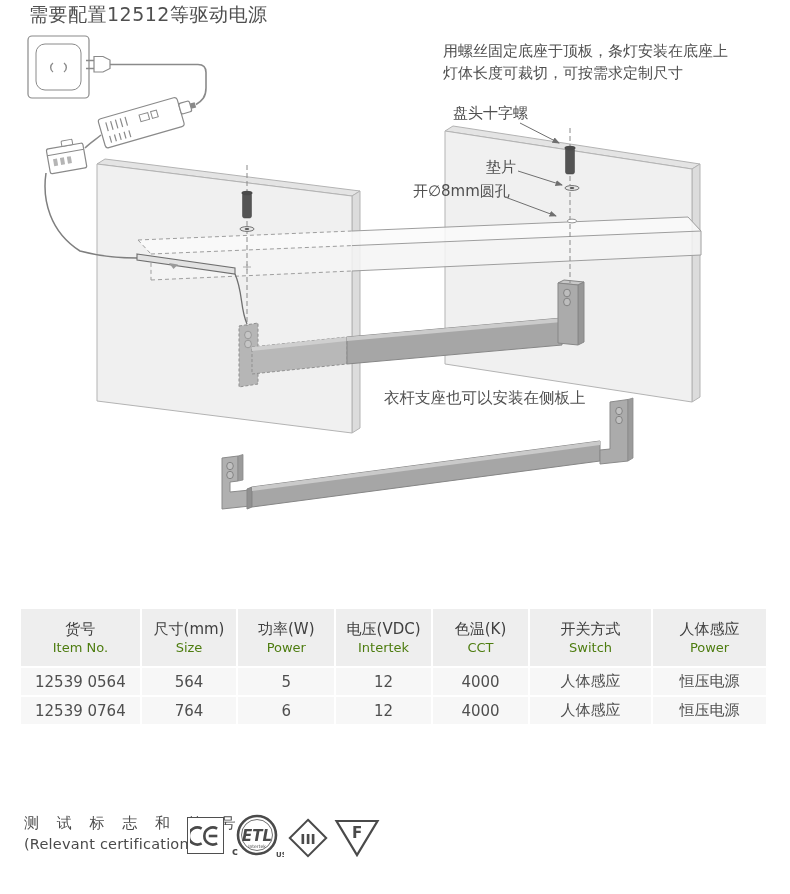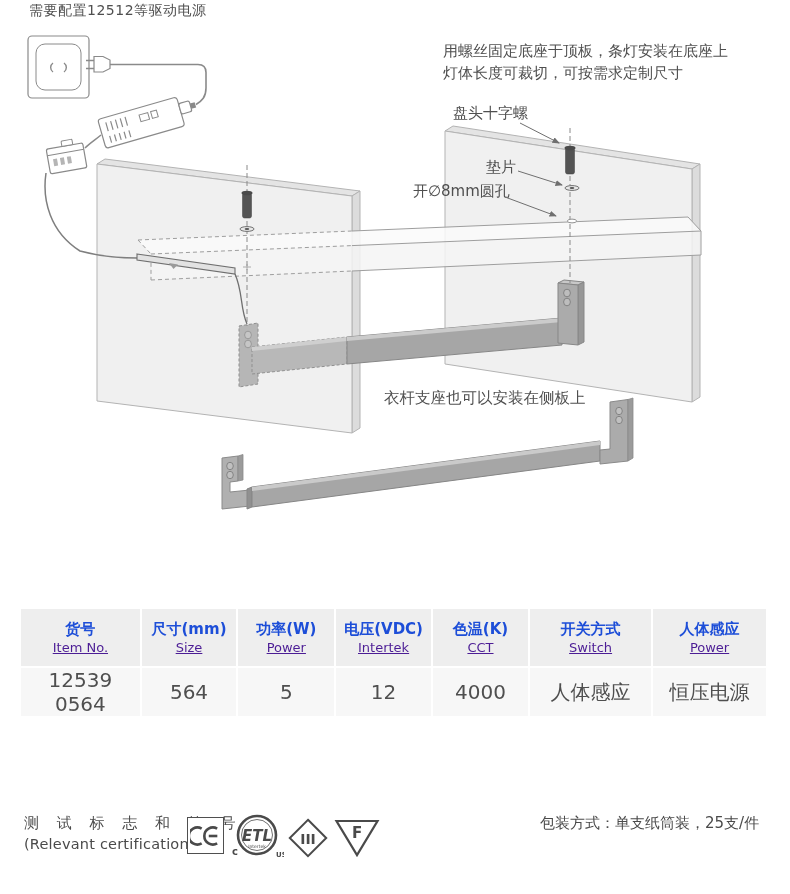--- a/index.html
+++ b/index.html
@@ -2,39 +2,39 @@
 <html><head>
 <meta charset="utf-8">
 <style>
   html,body{margin:0;padding:0;}
   body{
     width:790px;height:894px;position:relative;background:#ffffff;
     font-family:"DejaVu Sans","Liberation Sans",sans-serif;
     color:#4a4a4a;overflow:hidden;
   }
   .page-title{
-    position:absolute;left:29px;top:2px;font-size:14px;color:#4f4f4f;letter-spacing:0.5px;
+    position:absolute;left:29px;top:2px;font-size:19px;color:#4f4f4f;letter-spacing:0.5px;
   }
   .diagram-svg{position:absolute;left:0;top:0;}
   .diagram-svg text{fill:#4f4f4f;}
 
   
   .spec-table{
     position:absolute;left:19px;top:607px;width:749px;
     border-collapse:separate;border-spacing:2px;table-layout:fixed;
   }
   .spec-table th{
     background:#eeeeee;height:57px;font-weight:normal;text-align:center;vertical-align:middle;padding:0;
   }
   .spec-table td{
     background:#f7f7f7;height:27px;text-align:center;vertical-align:middle;
-    font-size:20px;color:#4f4f4f;padding:0;
-  }
-  .th-zh{display:block;font-size:15px;color:#1d4ed8;line-height:20px;font-weight:bold;}
-  .th-en{display:block;font-size:13px;color:#4c1d95;line-height:17px;text-decoration:underline;}
+    font-size:15px;color:#4f4f4f;padding:0;
+  }
+  .th-zh{display:block;font-size:15px;color:#404040;line-height:20px;}
+  .th-en{display:block;font-size:13px;color:#4d7c0f;line-height:17px;}
 
   
   .cert-label{position:absolute;left:24px;top:814px;}
   .cert-label .zh{font-size:15px;color:#4a4a4a;letter-spacing:6.5px;line-height:19px;}
   .cert-label .en{font-size:14.5px;color:#4a4a4a;line-height:18px;margin-top:2px;letter-spacing:0.2px;}
   .icon-abs{position:absolute;}
   .ce-box{
     left:187px;top:817px;width:35px;height:35px;border:1.5px solid #4f4f4f;
     display:flex;align-items:center;justify-content:center;background:#fff;
   }
@@ -234,20 +234,29 @@
   <tbody>
   <tr>
     <td>12539 0564</td>
     <td>564</td>
     <td>5</td>
     <td>12</td>
     <td>4000</td>
     <td>人体感应</td>
     <td>恒压电源</td>
   </tr>
+  <tr>
+    <td>12539 0764</td>
+    <td>764</td>
+    <td>6</td>
+    <td>12</td>
+    <td>4000</td>
+    <td>人体感应</td>
+    <td>恒压电源</td>
+  </tr>
   </tbody>
 </table>
 
 <div class="cert-label">
   <div class="zh">测 试 标 志 和 符 号</div>
   <div class="en">(Relevant certification):</div>
 </div>
 
 <div class="icon-abs ce-box" aria-label="CE">
   <svg width="31" height="24" viewBox="0 0 38 26">
@@ -270,14 +279,13 @@
   <polygon points="20,1.8 38.2,20 20,38.2 1.8,20" fill="none" stroke="#4a4a4a" stroke-width="2"></polygon>
   <text x="20" y="25.5" font-size="14" font-weight="bold" text-anchor="middle" fill="#4a4a4a">III</text>
 </svg>
 
 <svg class="icon-abs" style="left:334px;top:818px;" width="46" height="40" viewBox="0 0 46 40">
   <polygon points="2.5,3 43.5,3 23,37" fill="none" stroke="#4a4a4a" stroke-width="2.2"></polygon>
   <text x="23" y="20" font-size="15" font-weight="bold" text-anchor="middle" fill="#4a4a4a">F</text>
 </svg>
 
 <div class="packaging">
-  <div>包装方式：单支纸筒装，25支/件</div>
 </div>
 
 </body></html>

